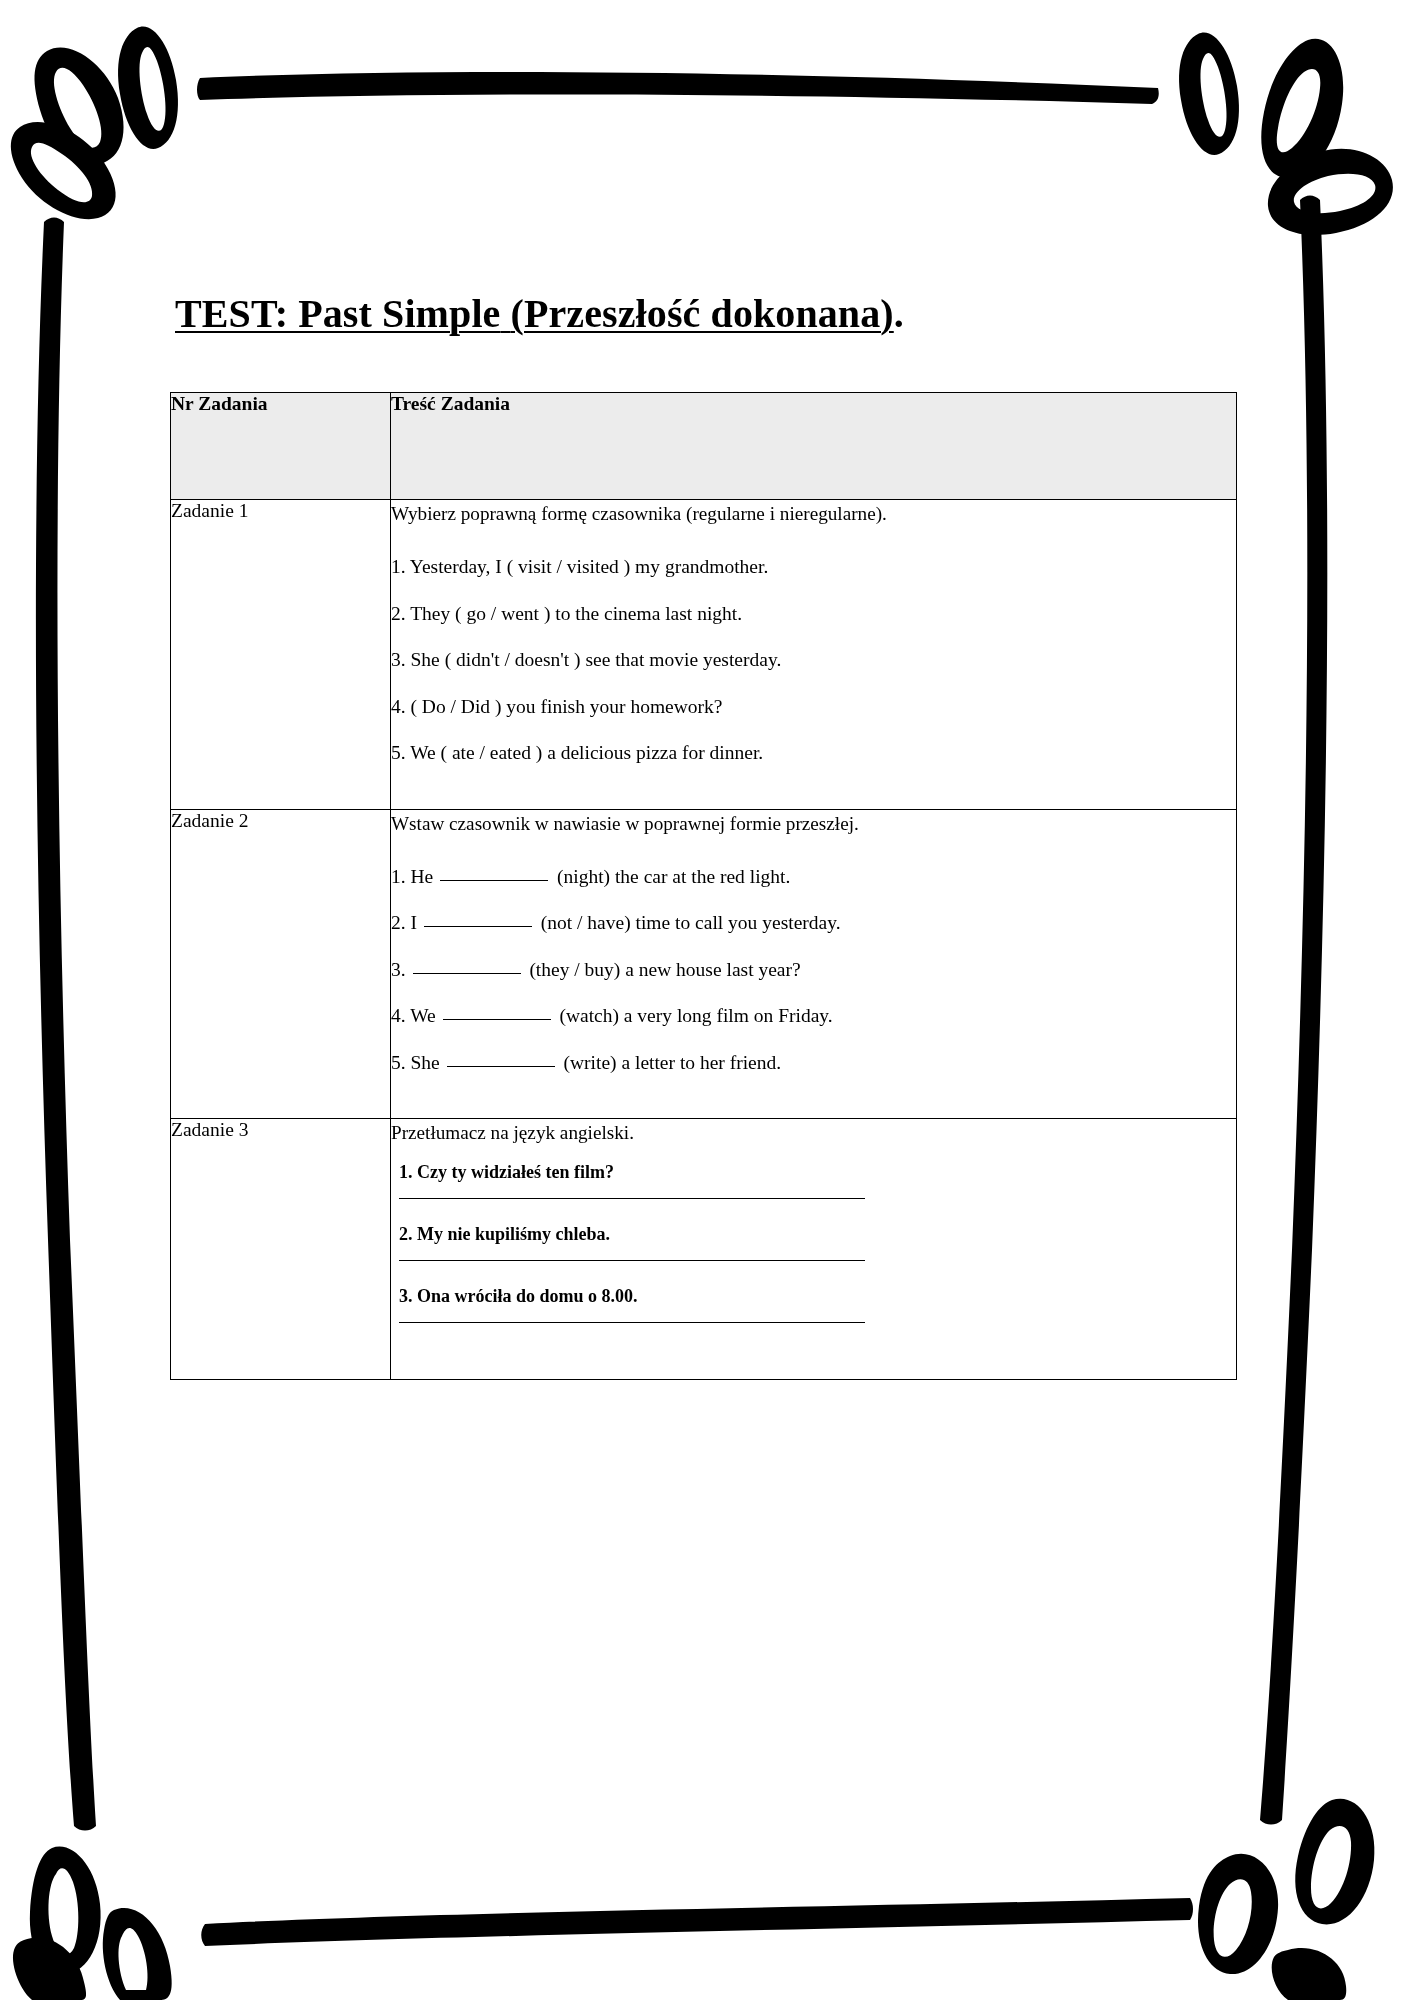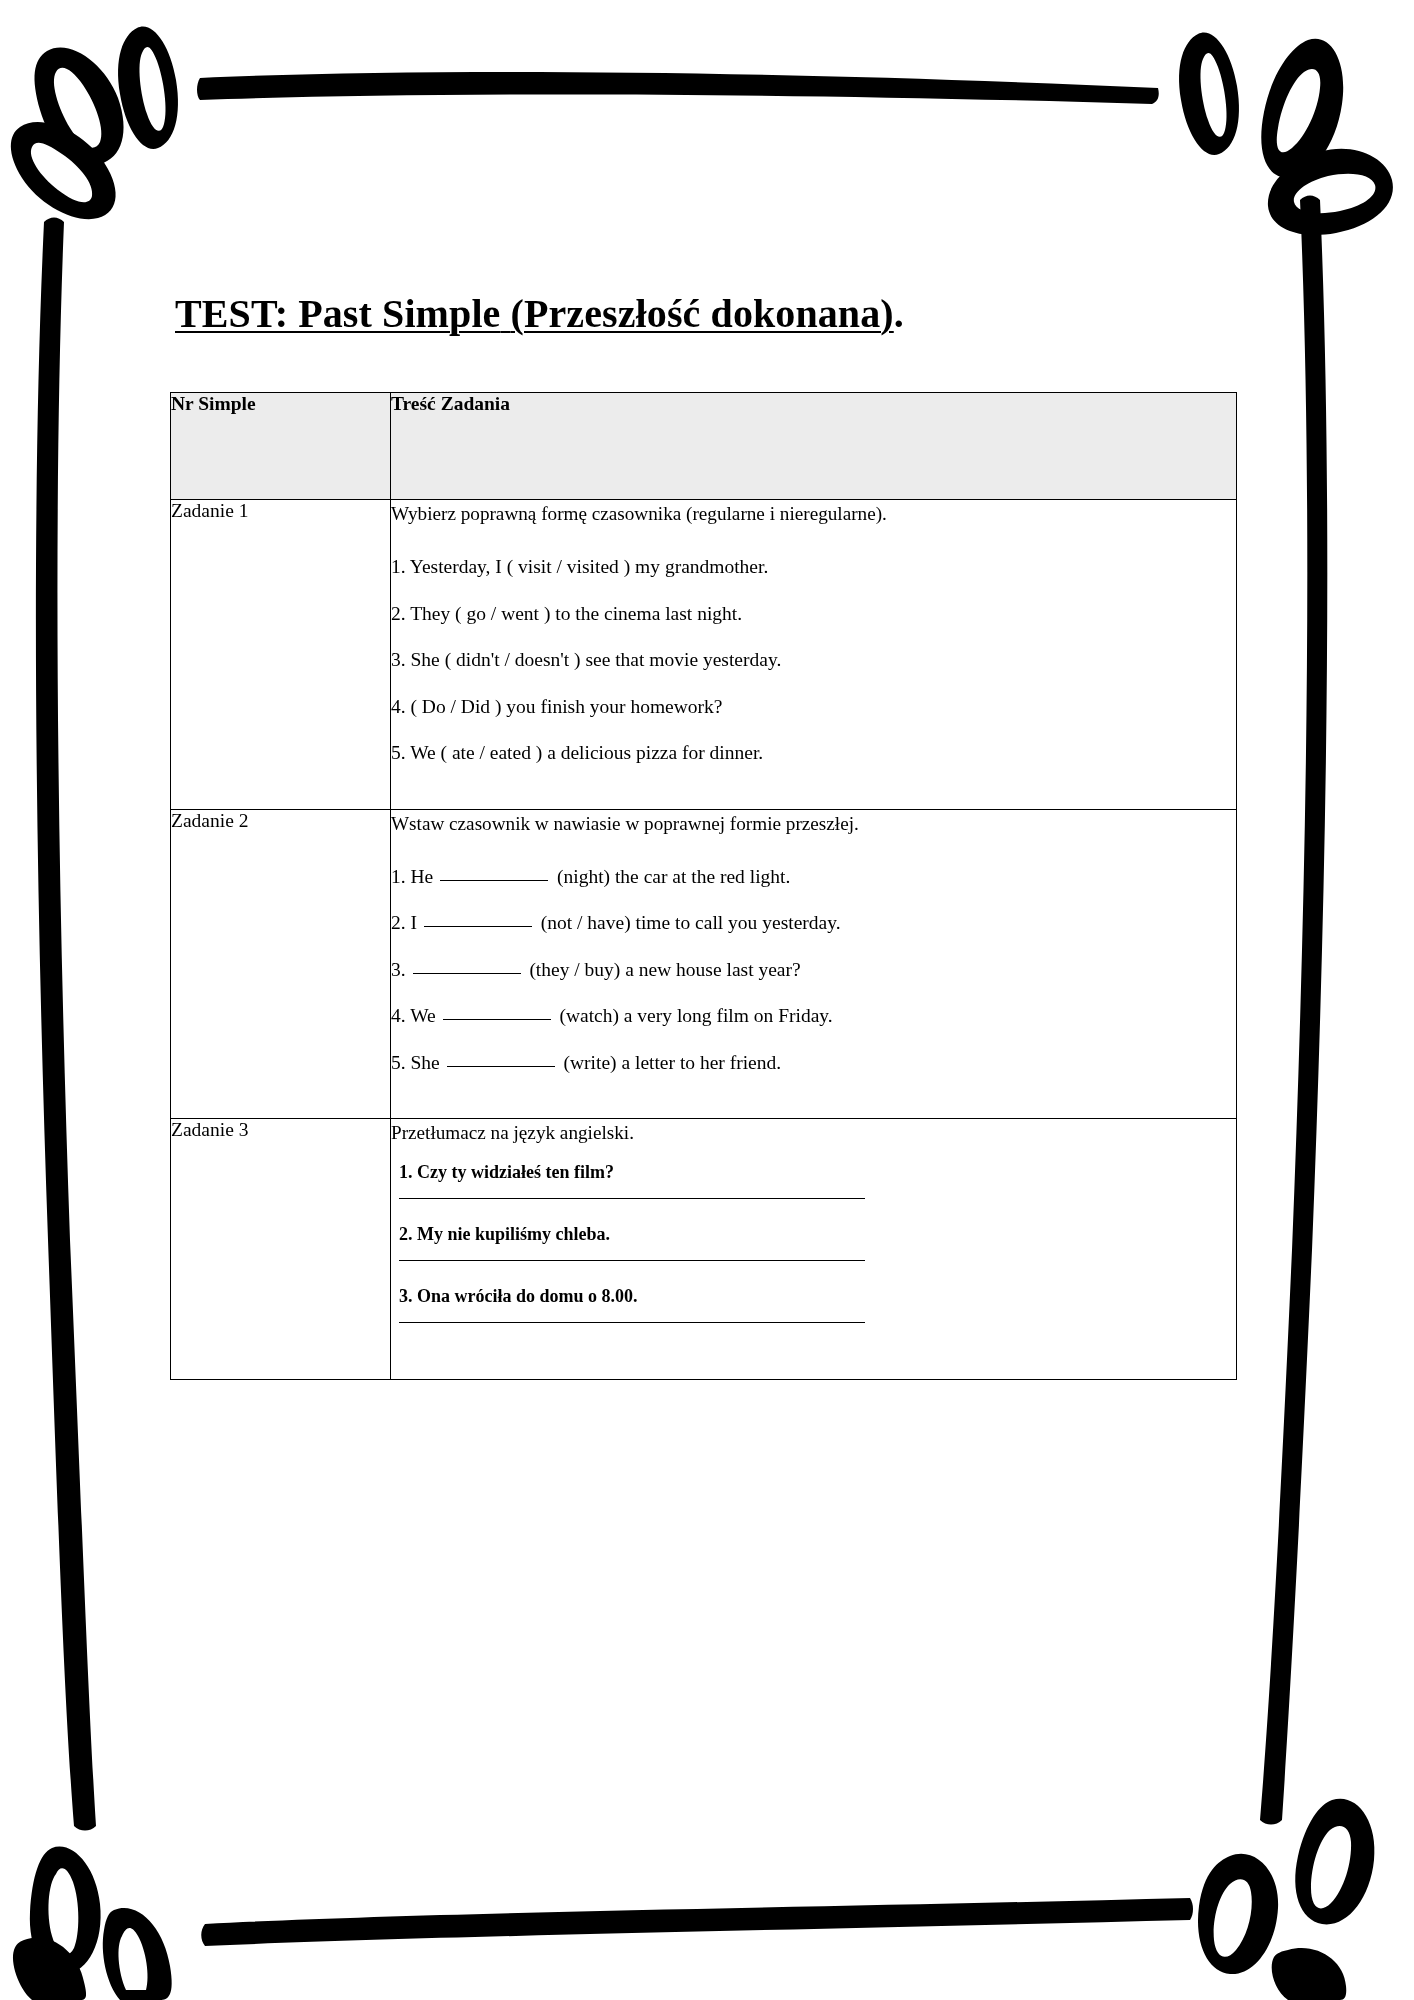--- a/index.html
+++ b/index.html
@@ -174,21 +174,21 @@
       <span class="u"> </span><span class="u">TEST: Past Simple</span><span class="u"> </span><span class="u">(Przeszłość dokonana)</span><span class="nu">.</span>
     </div>
 
     <table class="test-table">
       <colgroup>
         <col class="col-nr">
         <col class="col-tresc">
       </colgroup>
       <thead>
         <tr>
-          <th>Nr Simple</th>
+          <th>Nr Zadania</th>
           <th>Treść Zadania</th>
         </tr>
       </thead>
       <tbody>
 
         <tr>
           <td class="nr-cell">Zadanie 1</td>
           <td class="body-cell">
             <p class="task-head">Wybierz poprawną formę czasownika (regularne i nieregularne).</p>
             <div class="spacer-lg"></div>

